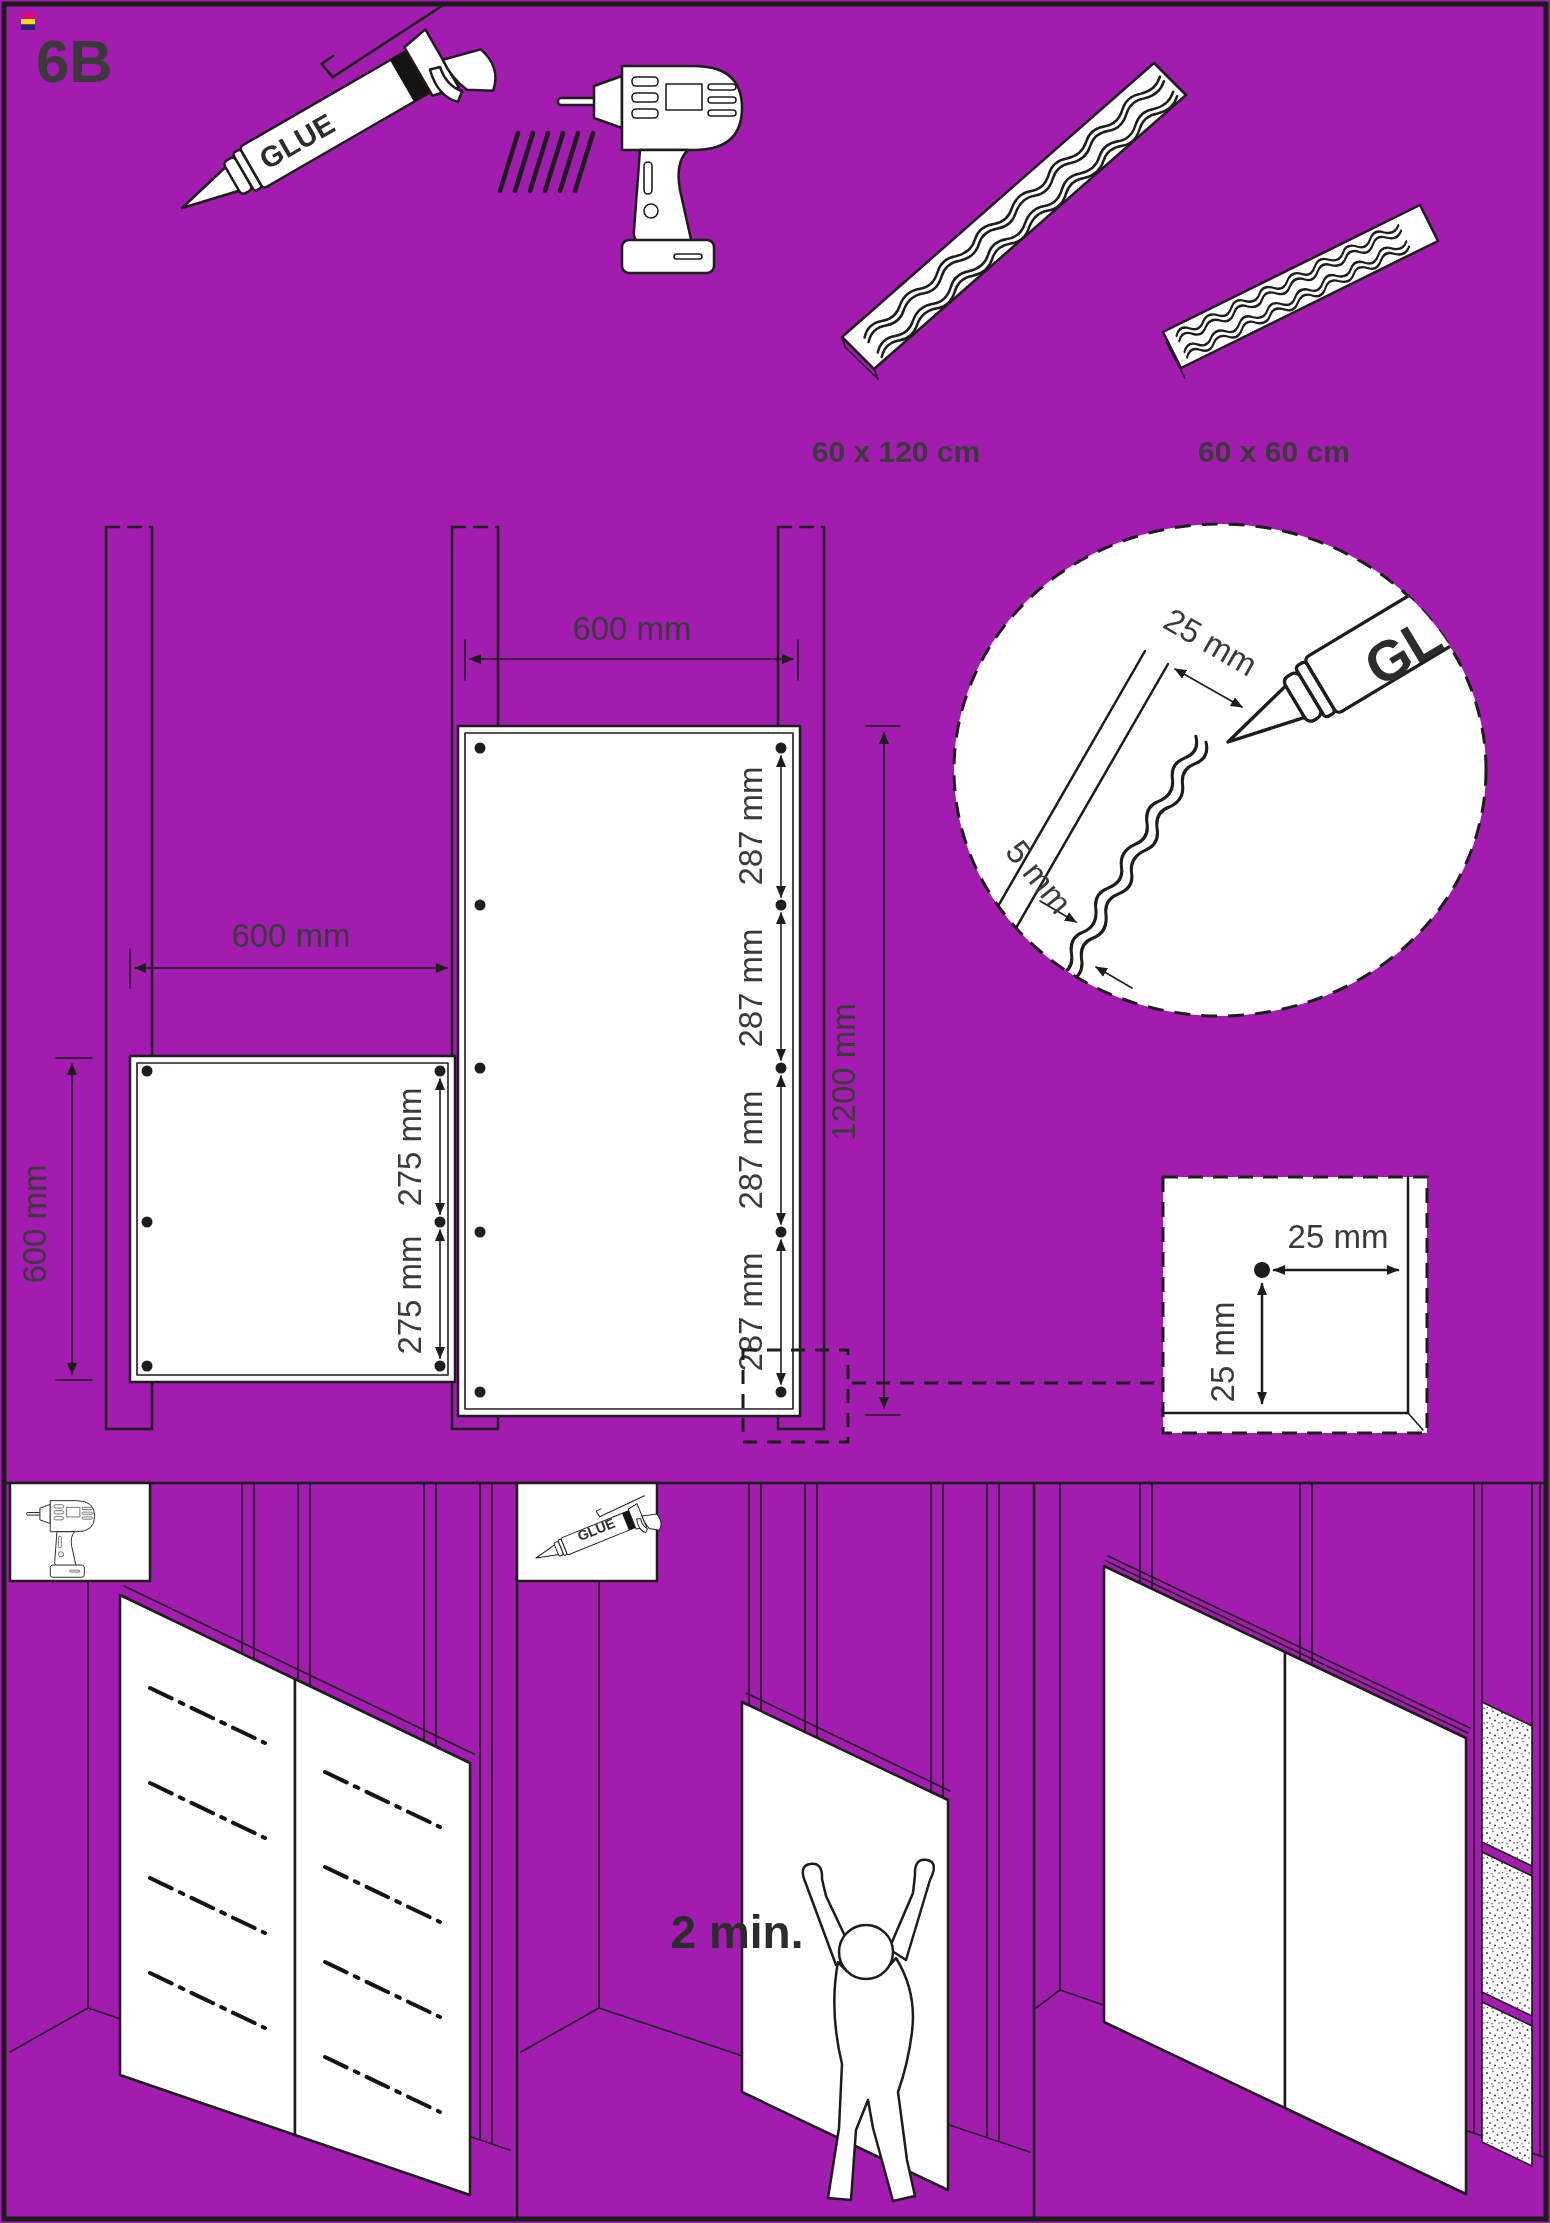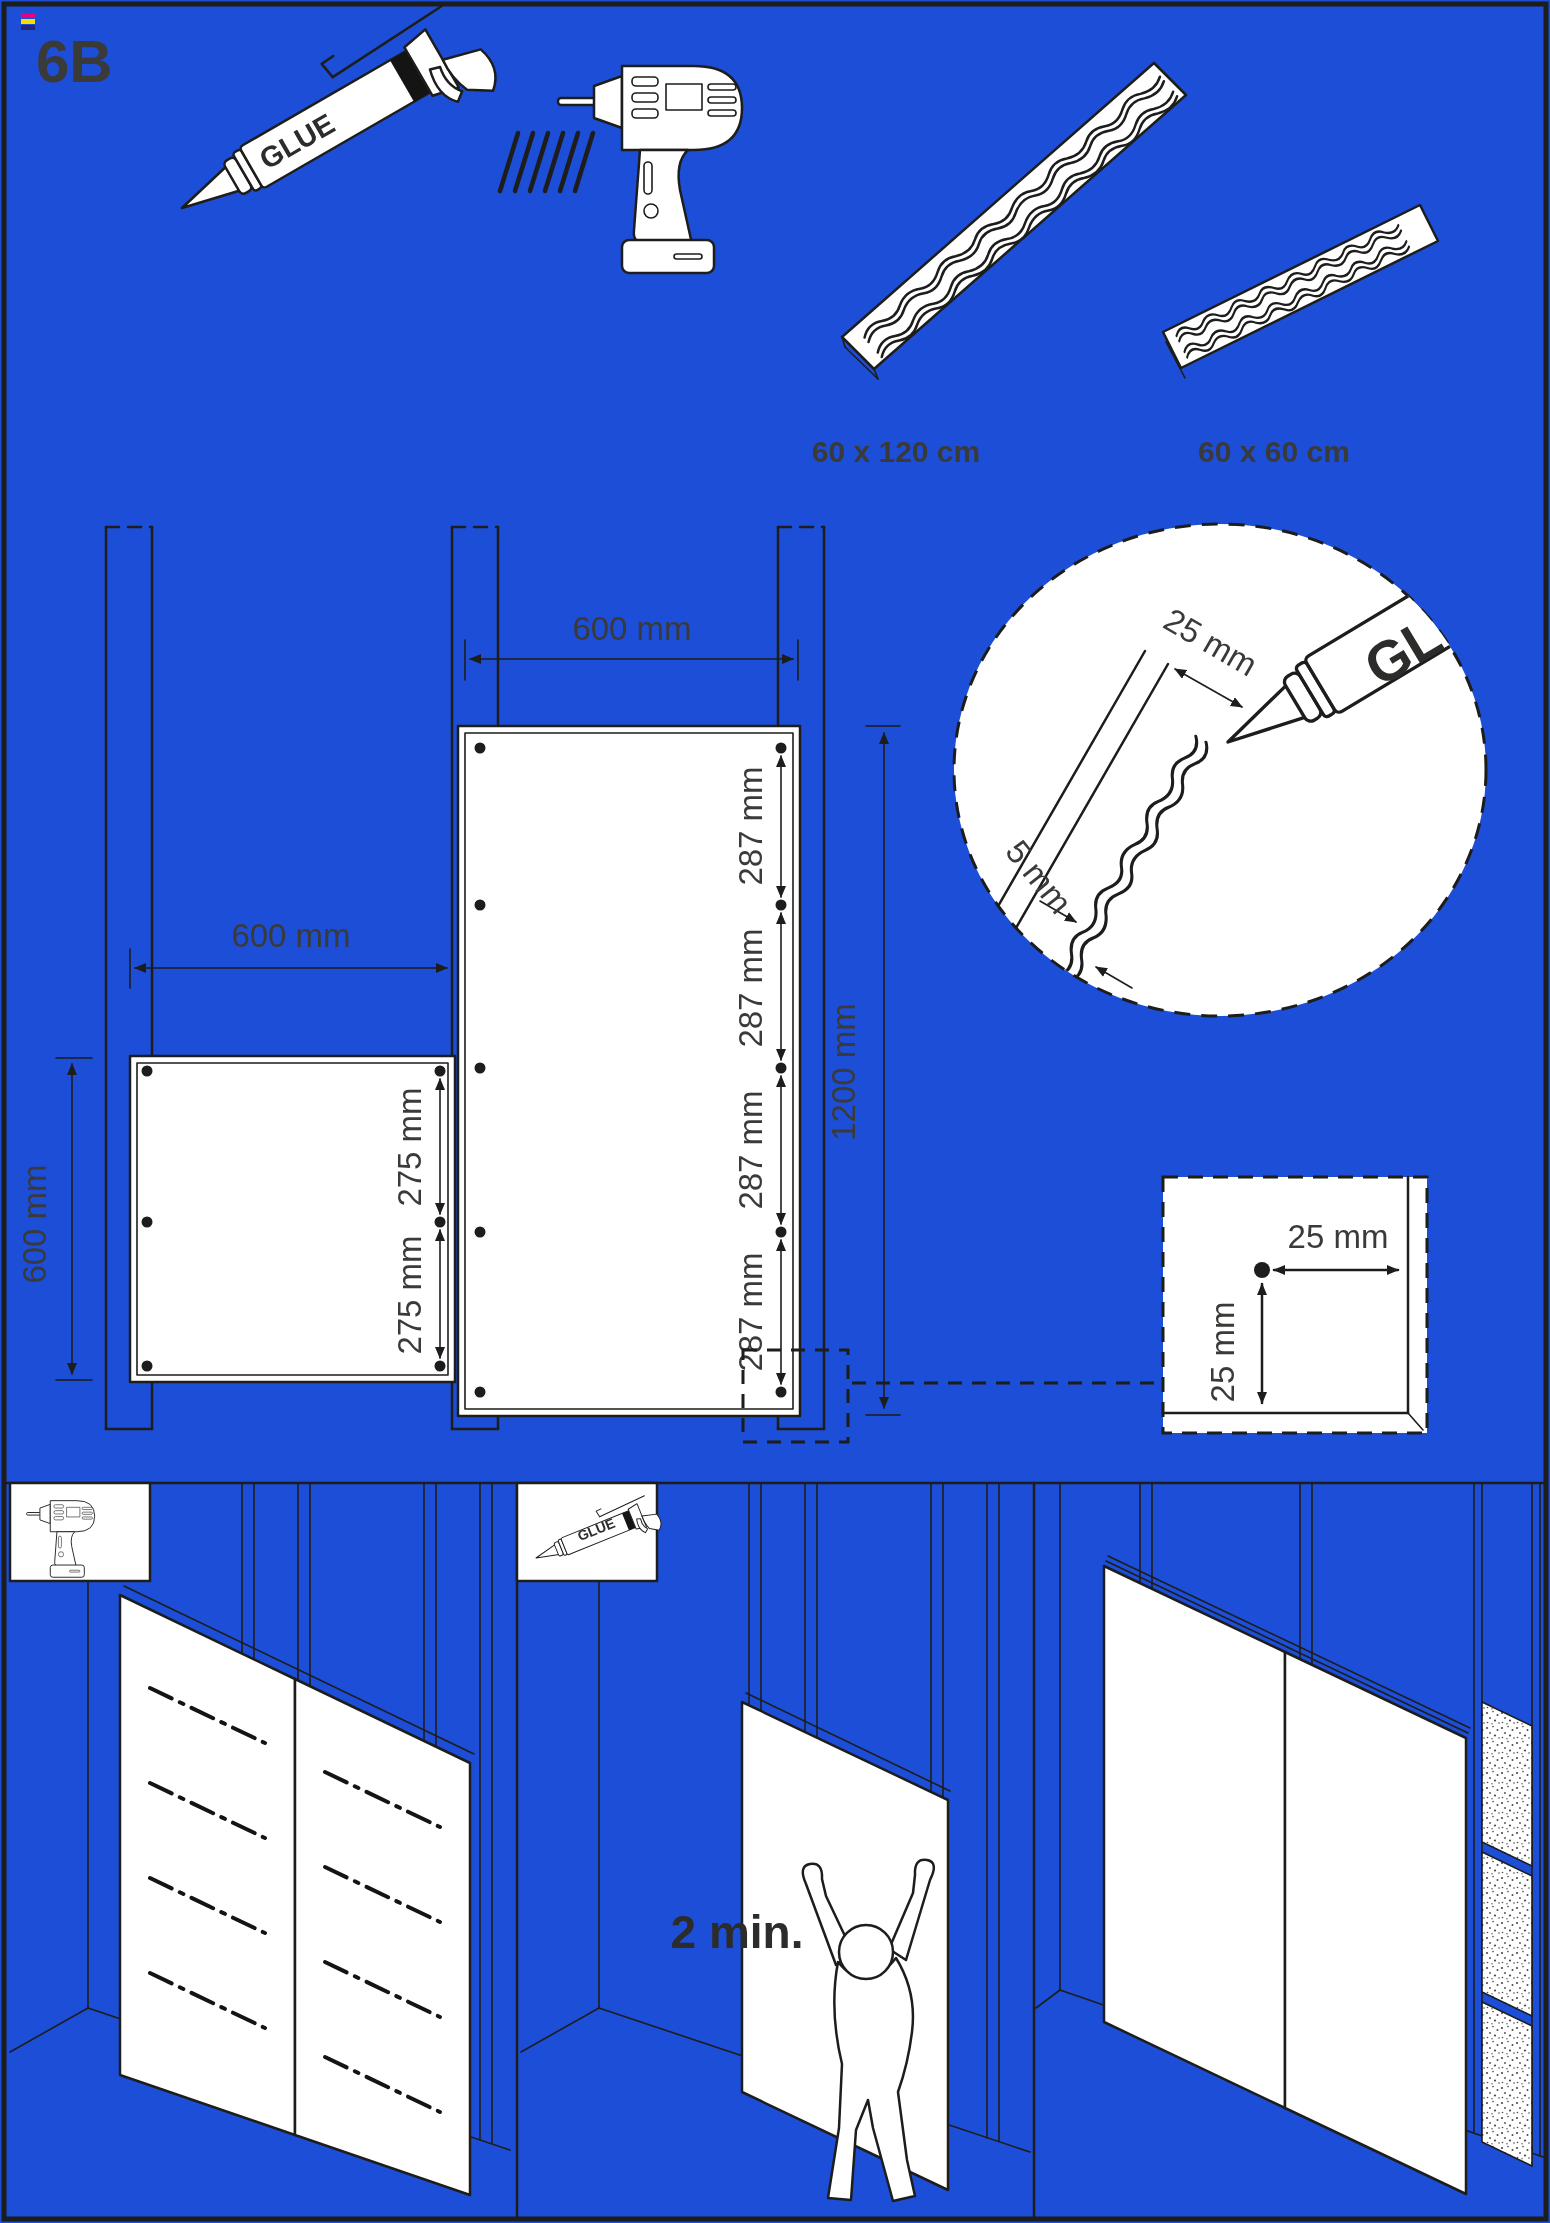--- a/index.html
+++ b/index.html
@@ -1,16 +1,16 @@
 <!DOCTYPE html>
 <html><head>
 <meta charset="utf-8">
 <style>
   html,body{margin:0;padding:0;background:#e8e8e8;}
-  #page{position:relative;width:1550px;height:2223px;background:#1d4ed8;margin:0 auto;
+  #page{position:relative;width:1550px;height:2223px;background:#a21caf;margin:0 auto;
         font-family:"Liberation Sans", sans-serif;}
   svg{position:absolute;left:0;top:0;}
   .ln{stroke:#1d1d1b;fill:none;stroke-width:2.5;stroke-linecap:round;stroke-linejoin:round;}
   .lnf{stroke:#1d1d1b;fill:#ffffff;stroke-width:2.5;stroke-linejoin:round;}
   .thin{stroke-width:1.6;}
   .dsh{stroke-dasharray:13 9;}
   .dot{fill:#1d1d1b;stroke:none;}
   .dim{font-size:33px;fill:#3a3a39;}
   .dimb{font-size:30px;font-weight:bold;fill:#3a3a39;}
   .mid{text-anchor:middle;}

